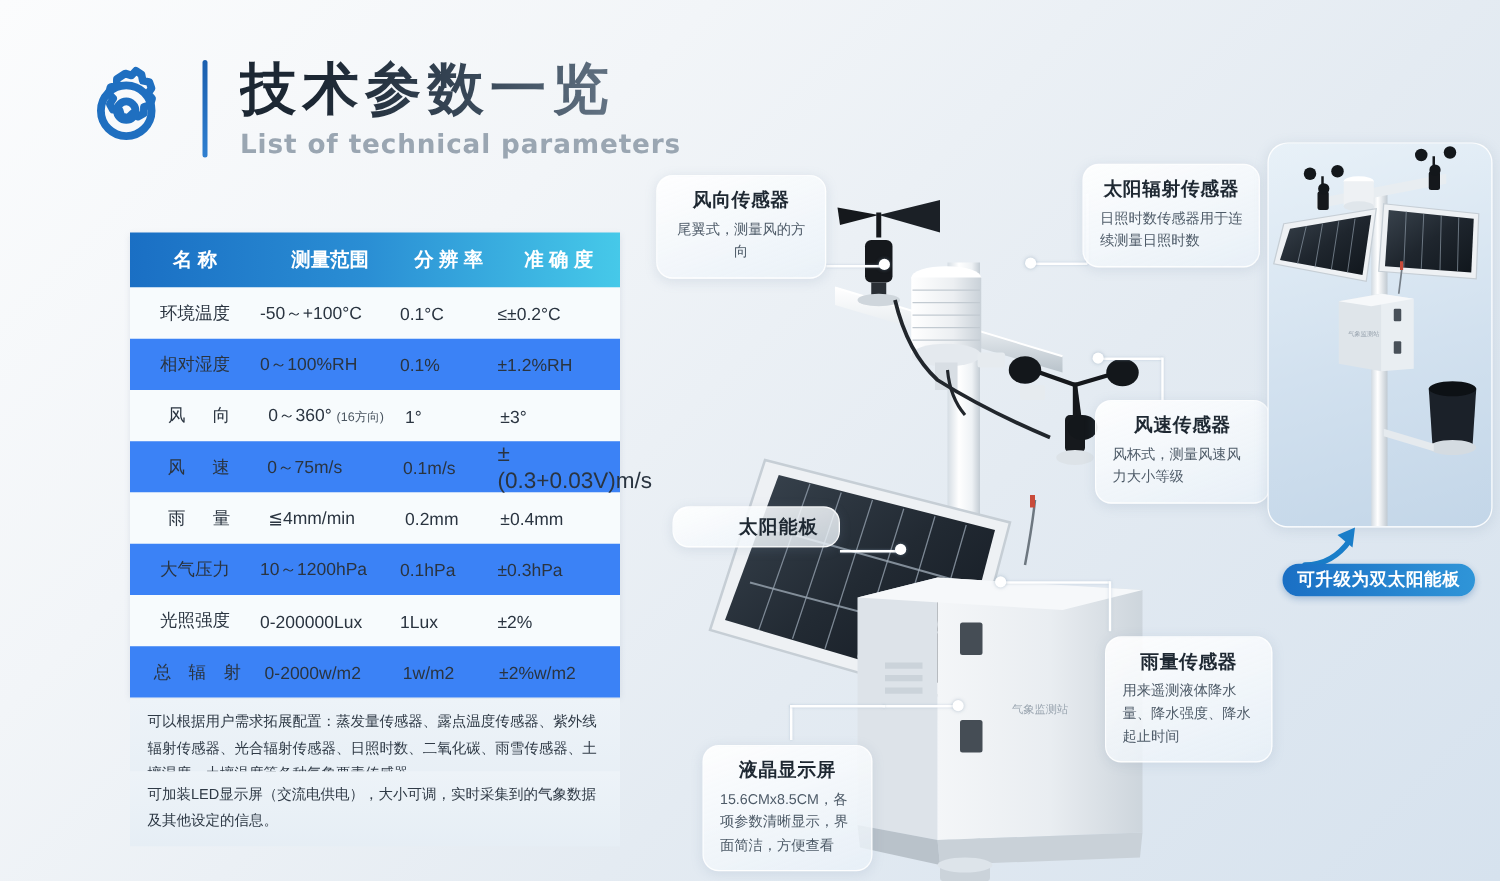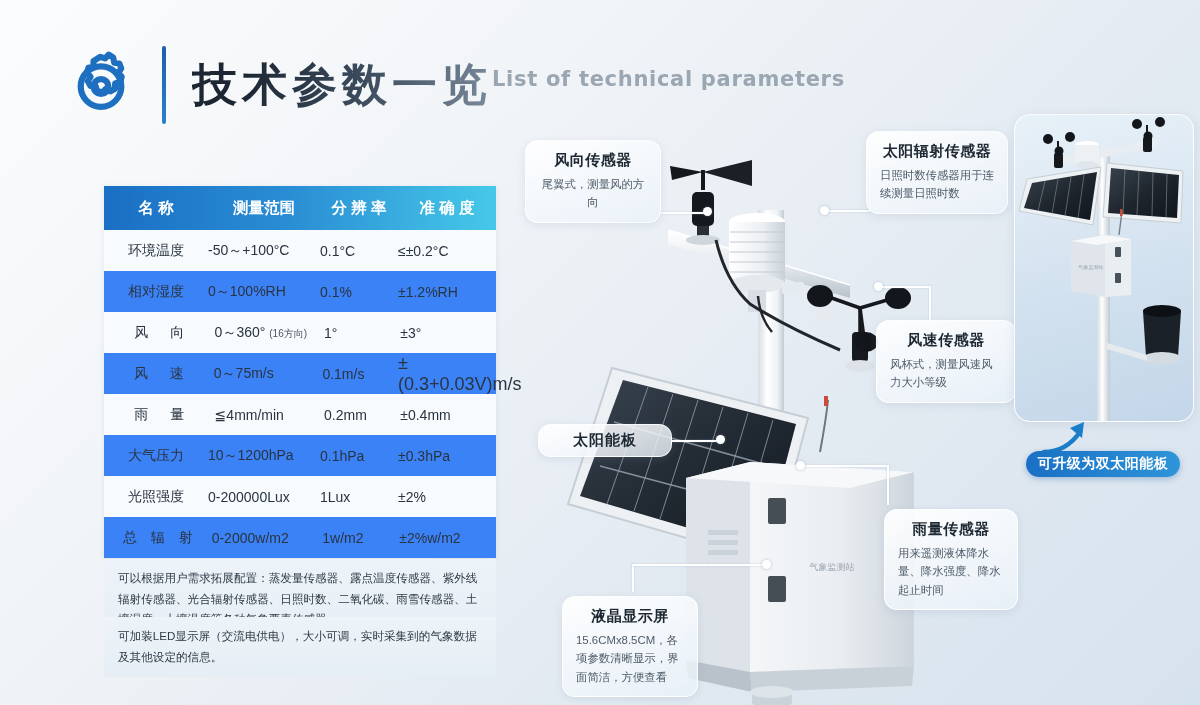--- a/index.html
+++ b/index.html
@@ -8,21 +8,21 @@
     font-family:"Liberation Sans","DejaVu Sans",sans-serif;
     background:linear-gradient(135deg,#fbfcfd 0%,#f2f5f8 30%,#e4ebf2 62%,#d6e2ee 100%);
     position:relative;
   }
   #stage{position:absolute;inset:0;}
 
   
   .hdr{position:absolute;left:62px;top:46px;display:flex;align-items:center;}
   .gear{width:78px;height:78px;flex:0 0 78px;}
   .hdr-div{width:4px;height:78px;background:linear-gradient(#1b5fae,#2f7fd0);margin:0 26px 0 22px;border-radius:2px;}
-  .hdr-txt{display:flex;flex-direction:row;justify-content:flex-end;}
+  .hdr-txt{display:flex;flex-direction:column;justify-content:flex-end;}
   .hdr-cn{font-size:45px;font-weight:bold;letter-spacing:5px;line-height:1.12;
      background:linear-gradient(100deg,#1c2733 18%,#3d4d5e 58%,#7b8b9b 100%);
      -webkit-background-clip:text;background-clip:text;color:transparent;
      font-family:"DejaVu Sans","Liberation Sans",sans-serif;}
   .hdr-en{font-size:21px;color:#9aa6b2;letter-spacing:.7px;margin-top:7px;
      font-family:"DejaVu Sans","Liberation Sans",sans-serif;font-weight:bold;}
 
   
   .tbl{position:absolute;left:104px;top:186px;width:392px;
        box-shadow:0 1px 5px rgba(110,130,155,.16);}
@@ -329,21 +329,21 @@
   <div class="co" style="left:876px;top:320px;width:140px;">
     <div class="co-t">风速传感器</div>
     <div class="co-d">风杯式，测量风速风力大小等级</div>
   </div>
 
   <div class="co" style="left:884px;top:509px;width:134px;">
     <div class="co-t">雨量传感器</div>
     <div class="co-d">用来遥测液体降水量、降水强度、降水起止时间</div>
   </div>
 
-  <div class="co small" style="left:538px;top:424px;width:134px;height:33px;display:flex;align-items:center;justify-content:center;">
+  <div class="co small" style="left:538px;top:405px;width:134px;height:33px;display:flex;align-items:center;justify-content:flex-end;">
     <div class="co-t">太阳能板</div>
   </div>
 
   <div class="co" style="left:562px;top:596px;width:136px;">
     <div class="co-t">液晶显示屏</div>
     <div class="co-d">15.6CMx8.5CM，各项参数清晰显示，界面简洁，方便查看</div>
   </div>
 
   <div class="inset">
     <svg width="178" height="306" viewBox="0 0 178 306">

